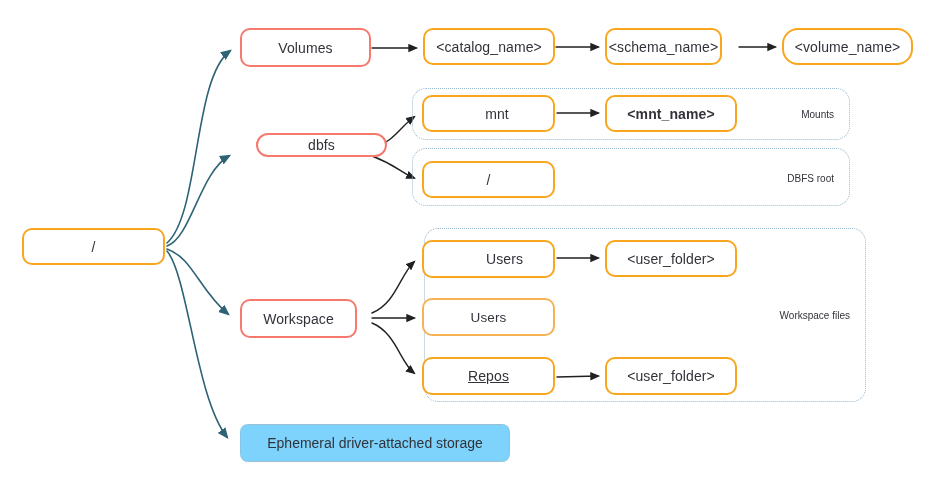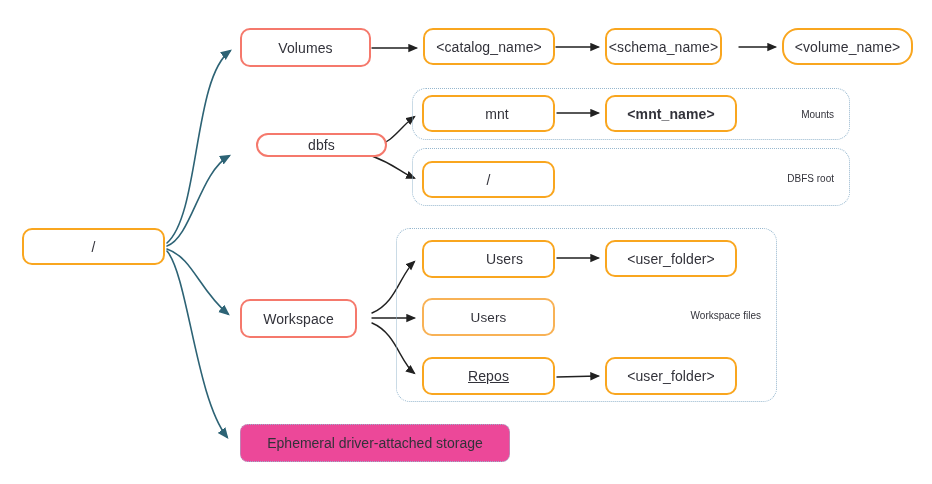--- a/index.html
+++ b/index.html
@@ -31,21 +31,21 @@
     position:absolute;border:1.6px dotted var(--dotted_blue);
     border-radius:14px;box-sizing:border-box;background:transparent;
   }
   .group-label{
     position:absolute;right:15px;font-size:10px;color:var(--text);
     line-height:20px;white-space:nowrap;
   }
   .dotted-node{
     position:absolute;border:1.6px dotted var(--dotted_blue);border-radius:8px;
     display:flex;align-items:center;justify-content:center;
-    font-size:14px;color:var(--text);box-sizing:border-box;background:#ec4899;
+    font-size:14px;color:var(--text);box-sizing:border-box;background:#7dd3fc;
   }
 </style>
 </head>
 <body>
 
 <div class="stage">
 
   <svg class="edges" width="932" height="484" viewBox="0 0 932 484">
     <defs>
       <marker id="mTeal" markerWidth="8" markerHeight="8" refX="5.5" refY="3" orient="auto">
@@ -75,21 +75,21 @@
   </svg>
 
   <div class="group" style="left:412px;top:88px;width:438px;height:52px;">
     <div class="group-label" style="top:16px;">Mounts</div>
   </div>
 
   <div class="group" style="left:412px;top:148px;width:438px;height:58px;">
     <div class="group-label" style="top:20px;">DBFS root</div>
   </div>
 
-  <div class="group" style="left:396px;top:228px;width:381px;height:174px;">
+  <div class="group" style="left:424px;top:228px;width:442px;height:174px;">
     <div class="group-label" style="top:77px;">Workspace files</div>
   </div>
 
   <div class="node" style="left:22px;top:228px;width:143px;height:37px;">/</div>
 
   <div class="node red" style="left:240px;top:28px;width:131px;height:39px;">Volumes</div>
   <div class="node red" style="left:256px;top:133px;width:131px;height:24px;border-radius:14px;">dbfs</div>
   <div class="node red" style="left:240px;top:299px;width:117px;height:39px;">Workspace</div>
 
   <div class="node" style="left:423px;top:28px;width:132px;height:37px;">&lt;catalog_name&gt;</div>

